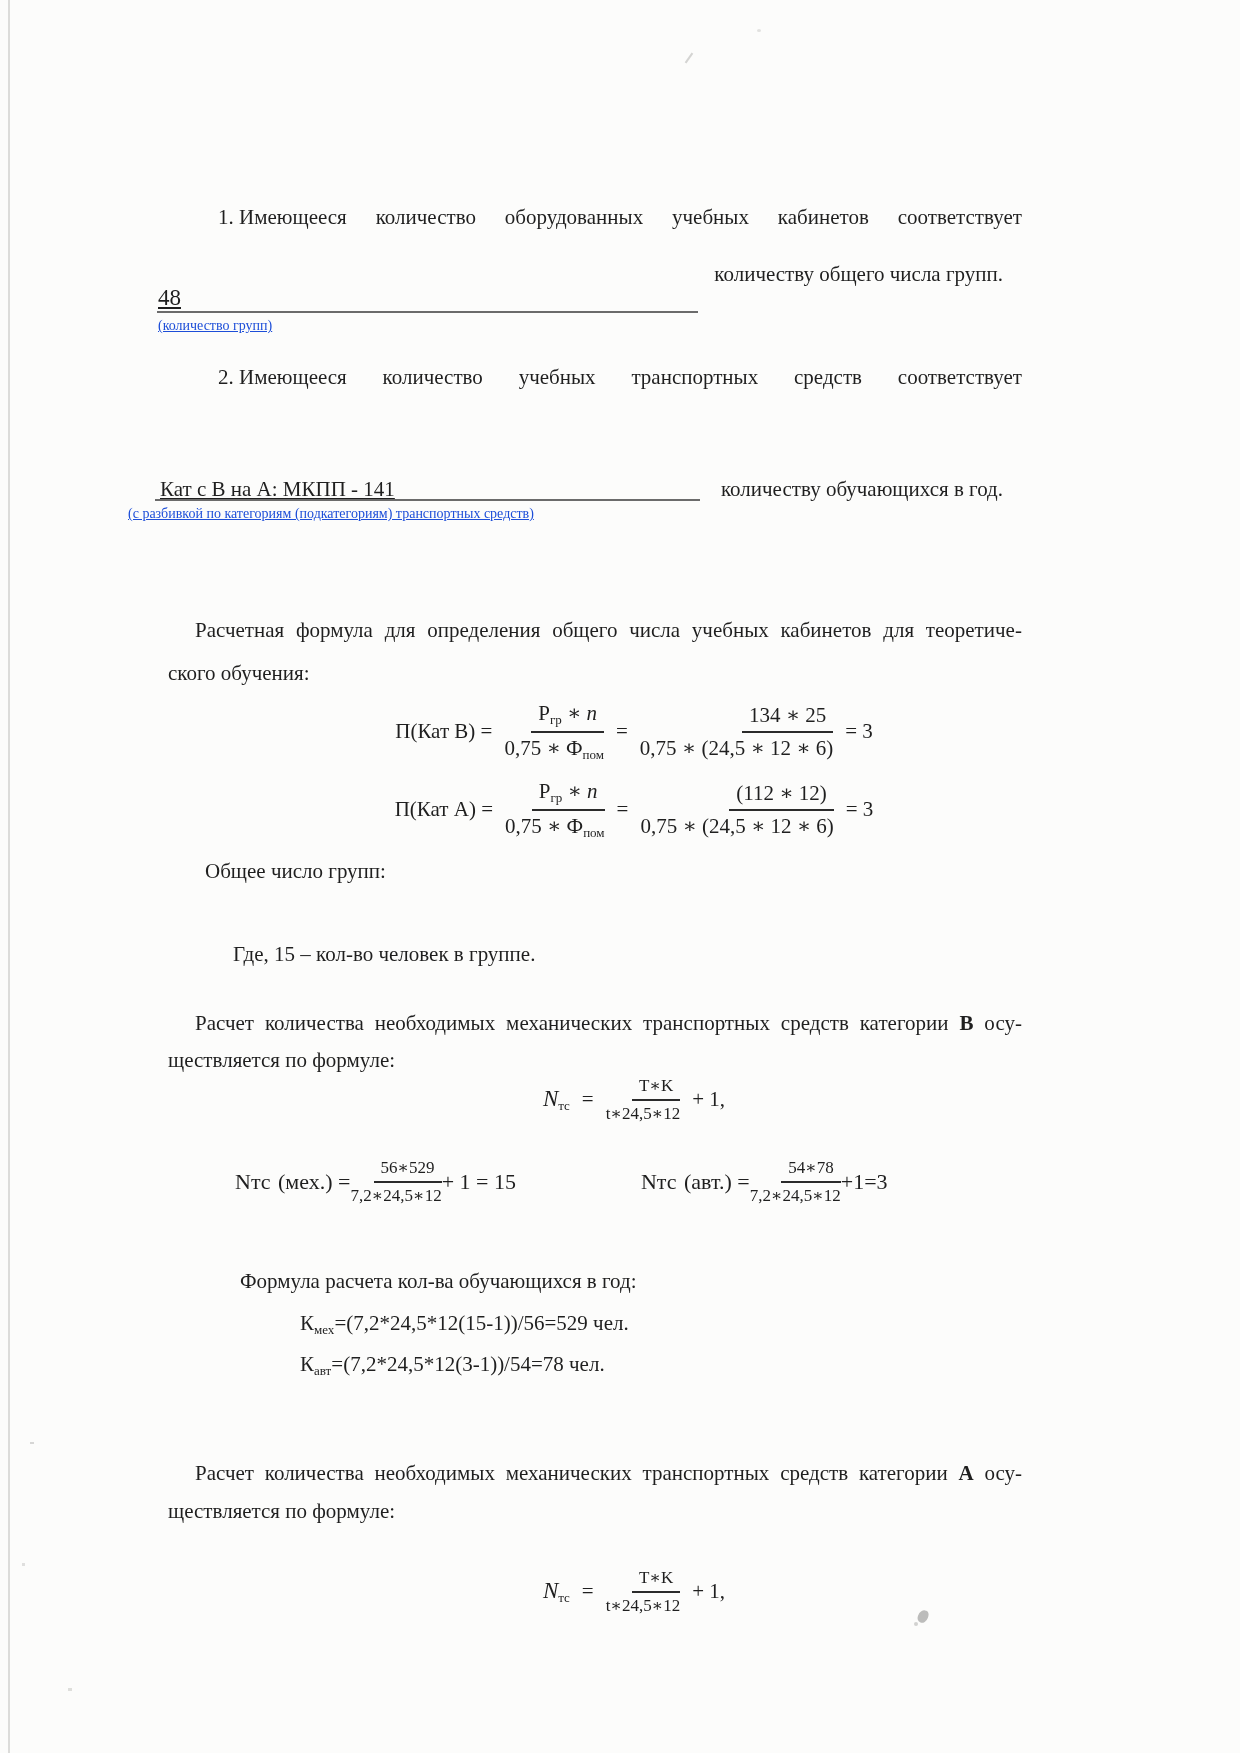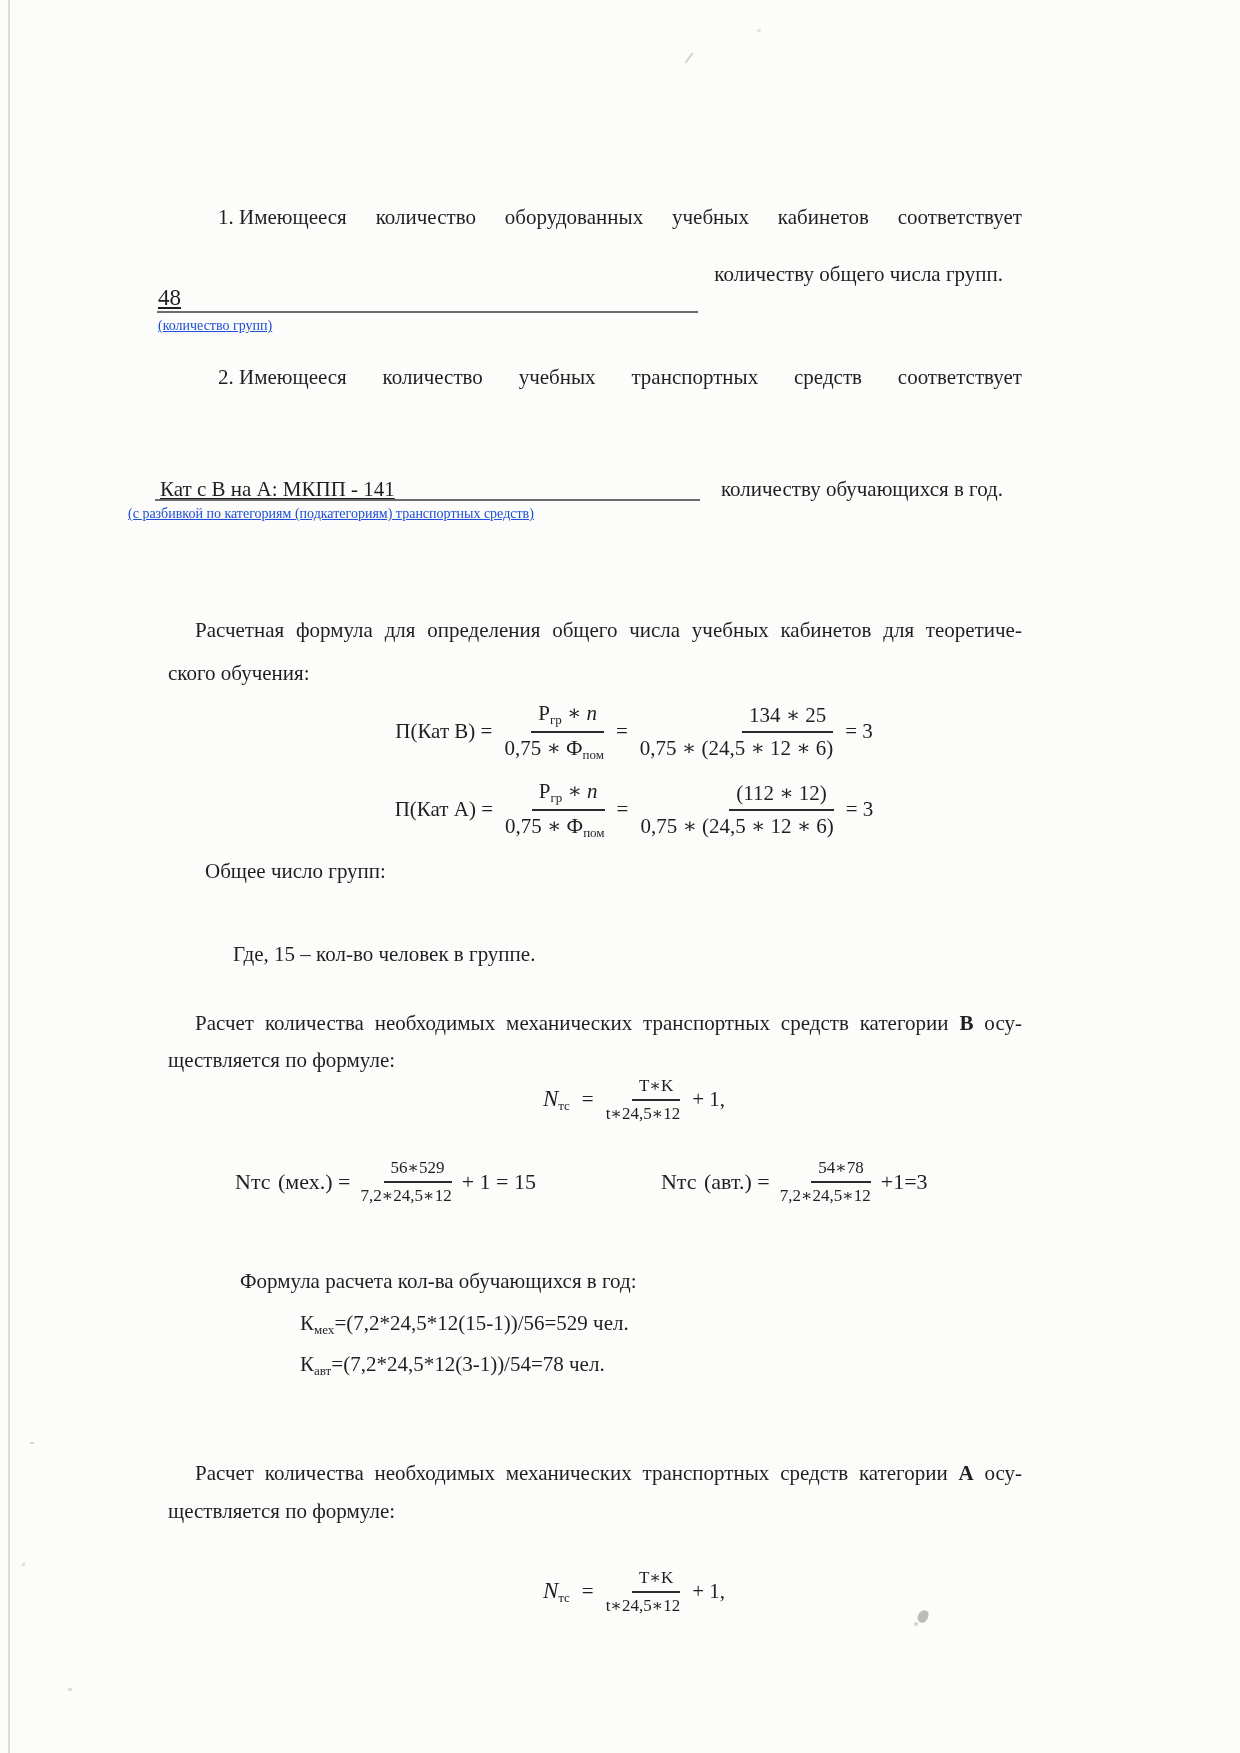--- a/index.html
+++ b/index.html
@@ -14,21 +14,21 @@
   .hr{position:absolute;height:2px;background:#6b6b6b;}
   .formula{position:absolute;left:0;width:100%;display:flex;justify-content:center;
            align-items:center;gap:12px;font-size:21px;padding-left:14px;}
   .frac{display:inline-flex;flex-direction:column;align-items:flex-end;line-height:1.15;}
   .frac .num{padding:0 7px 3px;border-bottom:2px solid #2b2b2b;}
   .frac .den{padding-top:3px;}
   .frac.small{font-size:17px;}
   .sub{font-size:0.62em;vertical-align:-0.28em;}
   .nbase{font-size:23px;}
   .row{position:absolute;display:flex;align-items:center;gap:125px;font-size:22px;}
-  .inlinef{display:flex;align-items:center;gap:10px;}
+  .inlinef{display:flex;align-items:center;}
   .lbl{margin-left:2px;}
   .edge{position:absolute;left:8px;top:0;width:2px;height:1753px;background:#dcdcda;}
   .smudge{position:absolute;left:918px;top:1610px;width:10px;height:13px;background:#9a9a98;
           border-radius:60% 40% 55% 45%;opacity:.65;transform:rotate(20deg);}
   .smudge2{position:absolute;left:914px;top:1622px;width:4px;height:4px;background:#a8a8a6;
            border-radius:50%;opacity:.5;}
   .speck1{position:absolute;left:688px;top:52px;width:2px;height:12px;background:#b9b9b7;
           transform:rotate(35deg);opacity:.6;}
   .speck2{position:absolute;left:757px;top:29px;width:4px;height:3px;background:#cfcfcd;
           border-radius:50%;opacity:.6;}

